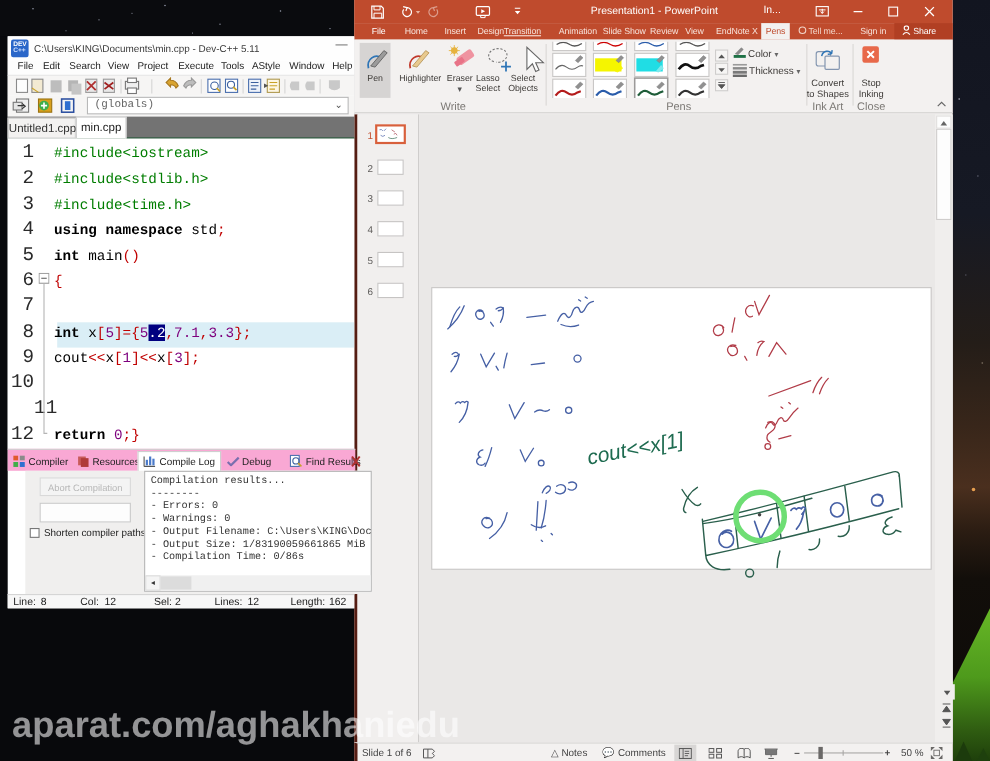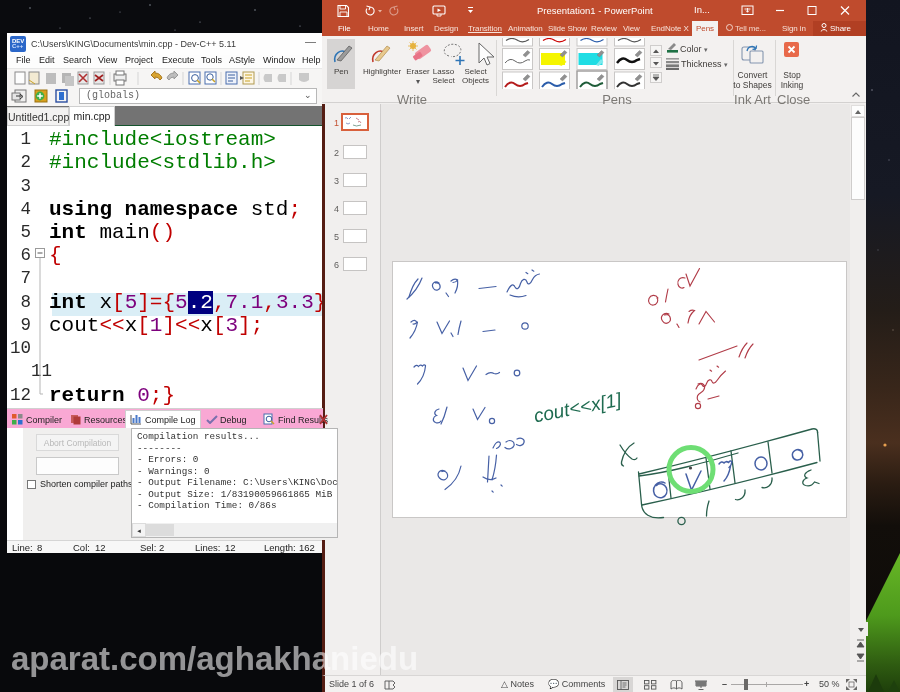--- a/index.html
+++ b/index.html
@@ -8,21 +8,21 @@
   .abs { position:absolute; }
   
   #bgright { left:864px; top:0; width:36px; height:692px;
     background:linear-gradient(180deg,#101319 0%,#14161c 30%,#2a2019 55%,#573620 72%,#7c4e27 82%,#3c5a14 88%,#3f7b15 92%,#27540e 100%); }
   
   #ppt { left:322px; top:0; width:544px; height:692px; background:#f1efee; }
   #ppt-title { left:0; top:0; width:544px; height:21px; background:#bf4b2d; }
   #ppt-tabs { left:0; top:21px; width:544px; height:15px; background:#bf4b2d; }
   .ptab { position:absolute; top:0; height:15px; color:#f7e2da; font-size:8px; line-height:15px; letter-spacing:-0.1px; }
   #ppt-ribbon { left:0; top:36px; width:544px; height:67px; background:#f3f1f0; border-bottom:1px solid #d3d1d0; }
-  .rlabel { position:absolute; color:#7b7874; font-size:13px; }
+  .rlabel { position:absolute; color:#7b7874; font-size:10px; }
   .rbtnlabel { position:absolute; color:#3f3c39; font-size:8px; text-align:center; }
   
   #ppt-content { left:0; top:104px; width:544px; height:571px; background:#eceae9; border-left:3px solid #551d13; }
   #thumbs { left:0px; top:0; width:56px; height:571px; background:#f1efee; border-right:1px solid #cfcdcc; }
   .thumb { position:absolute; left:18px; width:24px; height:14px; background:#fff; border:1px solid #c6c4c3; }
   .tnum { position:absolute; left:5px; width:9px; text-align:right; font-size:9px; color:#5f5d5b; }
   #canvas { left:56px; top:0; width:469px; height:571px; background:#eae8e7; }
   #slide { left:68px; top:158px; width:453px; height:255px; background:#fff; box-shadow:0 0 0 1px #c9c7c6; }
   
   #vsb { left:525px; top:0; width:16px; height:571px; background:#f0eeed; }
@@ -31,21 +31,21 @@
   .st { position:absolute; font-size:9px; color:#444; line-height:17px; }
   
   #dev { left:7px; top:33px; width:315px; height:520px; background:#fff; }
   #dev-title { left:0; top:0; width:315px; height:22px; background:#fefefe; }
   #dev-menu { left:0; top:22px; width:315px; height:13px; background:#fdfdfd; font-size:9px; color:#1c1c1c; }
   .mi { position:absolute; top:0; }
   #dev-tb1 { left:0; top:35px; width:315px; height:19px; background:#f6f5f4; border-top:1px solid #e8e8e8; }
   #dev-tb2 { left:0; top:54px; width:315px; height:19px; background:#f6f5f4; }
   #dev-tabs { left:0; top:73px; width:315px; height:20px; background:#737373; border-bottom:1px solid #14532d;}
   #dev-edit { left:0; top:93px; width:315px; height:282px; background:#fff; overflow:hidden; }
-  .cl { position:absolute; left:42px; width:273px; height:23.24px; white-space:pre; font-family:"Liberation Mono",monospace; font-size:21px; line-height:23.24px; }
+  .cl { position:absolute; left:42px; width:273px; height:23.24px; white-space:pre; font-family:"Liberation Mono",monospace; font-size:13px; line-height:23.24px; }
   .ln { position:absolute; left:0; width:24px; text-align:right; font-family:"Liberation Mono",monospace; font-size:17.5px; line-height:23.24px; color:#2a2a2a; }
   .kw { font-weight:bold; color:#000; }
   .gr { color:#007d00; }
   .rd { color:#c00000; }
   .pu { color:#7d017d; }
   #dev-ptabs { left:0; top:375px; width:316px; height:20px; background:#f9a8d4; border-top:1px solid #d0d0d0; }
   .ptt { position:absolute; top:2px; height:18px; font-size:9px; color:#222; line-height:18px; white-space:nowrap; }
   #dev-log { left:0; top:395px; width:315px; height:112px; background:#f0efee;margin-left:16px; }
   #dev-stat { left:0; top:507px; width:315px; height:13px; background:#f7f7f7; border-top:1px solid #d5d5d5; font-size:9.5px; color:#222; }
   .sti { position:absolute; top:0; line-height:13px; }
@@ -131,21 +131,21 @@
           <rect x="68" y="1.5" width="8" height="8"></rect>
           <path d="M101,1.5 l8,8 M109,1.5 l-8,8" stroke-width="1.2"></path>
         </g>
       </svg>
     </div>
     <div class="abs" id="ppt-tabs">
       <div class="ptab" style="left:16px;color:#fff;">File</div>
       <div class="ptab" style="left:46px;">Home</div>
       <div class="ptab" style="left:82px;">Insert</div>
       <div class="ptab" style="left:112px;">Design</div>
-      <div class="ptab" style="left:146px;text-decoration:underline;">Transition</div>
+      <div class="ptab" style="left:136px;text-decoration:underline;">Transition</div>
       <div class="ptab" style="left:186px;">Animation</div>
       <div class="ptab" style="left:226px;">Slide Show</div>
       <div class="ptab" style="left:269px;">Review</div>
       <div class="ptab" style="left:301px;">View</div>
       <div class="ptab" style="left:329px;">EndNote X</div>
       <div class="ptab" style="left:370px;width:26px;height:15px;background:#f3f1f0;color:#bf4b2d;text-align:center;">Pens</div>
       <div class="ptab" style="left:404px;color:#f3d5c9;"><span style="border:1px solid #f3d5c9;border-radius:50%;width:7px;height:7px;display:inline-block;"></span> Tell me...</div>
       <div class="ptab" style="left:460px;">Sign in</div>
       <div class="ptab" style="left:491px;width:53px;background:#b13f23;color:#fff;padding-left:7px;"><svg width="8" height="9" viewBox="0 0 8 9" style="vertical-align:-1px">
           <circle cx="4" cy="2.5" r="2" fill="none" stroke="#fff" stroke-width="1"></circle>
@@ -569,20 +569,21 @@
       <div class="abs" style="left:0px;top:1px;width:62px;height:19px;background:#f3f2f1;border:1px solid #d0d0d0;font-size:10.5px;color:#333;text-align:center;line-height:18px;">Untitled1.cpp</div>
       <div class="abs" style="left:62px;top:0px;width:46px;height:20px;background:#fff;border:1px solid #d0d0d0;border-bottom:none;font-size:10.5px;color:#222;text-align:center;line-height:19px;">min.cpp</div>
     </div>
     <div class="abs" id="dev-edit">
       <div class="abs" style="left:45px;top:167.2px;width:270px;height:23.3px;background:#daeef6;"></div>
       <div class="ln" style="top:2px;">1</div>
       <div class="cl" style="top:2px;"><span class="gr">#include&lt;iostream&gt;</span></div>
       <div class="ln" style="top:25.2px;">2</div>
       <div class="cl" style="top:25.2px;"><span class="gr">#include&lt;stdlib.h&gt;</span></div>
       <div class="ln" style="top:48.5px;">3</div>
+      <div class="cl" style="top:48.5px;"><span class="gr">#include&lt;time.h&gt;</span></div>
       <div class="ln" style="top:71.7px;">4</div>
       <div class="cl" style="top:71.7px;"><span class="kw">using namespace</span> std<span class="rd">;</span></div>
       <div class="ln" style="top:95px;">5</div>
       <div class="cl" style="top:95px;"><span class="kw">int</span> main<span class="rd">()</span></div>
       <div class="ln" style="top:118.2px;">6</div>
       <div class="cl" style="top:118.2px;"><span class="rd">{</span></div>
       <div class="ln" style="top:141.4px;">7</div>
       <div class="ln" style="top:164.7px;">8</div>
       <div class="cl" style="top:164.7px;"><span class="kw">int</span> x<span class="rd">[</span><span class="pu">5</span><span class="rd">]={</span><span class="pu">5</span><span style="background:#000080;color:#fff;">.2</span><span class="rd">,</span><span class="pu">7.1</span><span class="rd">,</span><span class="pu">3.3</span><span class="rd">};</span></div>
       <div class="ln" style="top:187.9px;">9</div>

